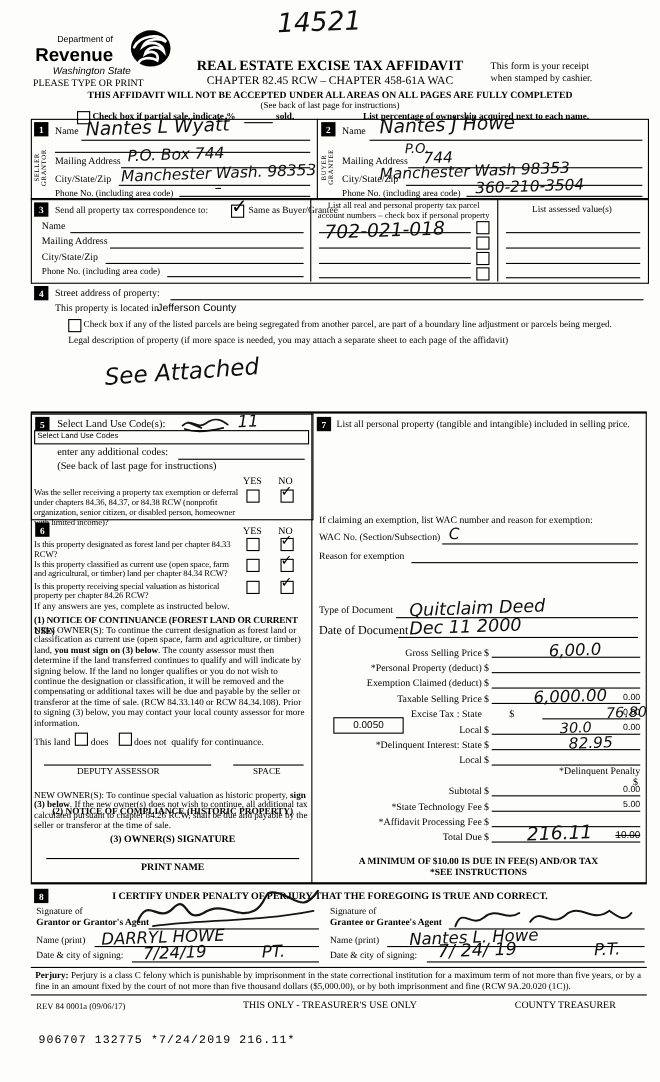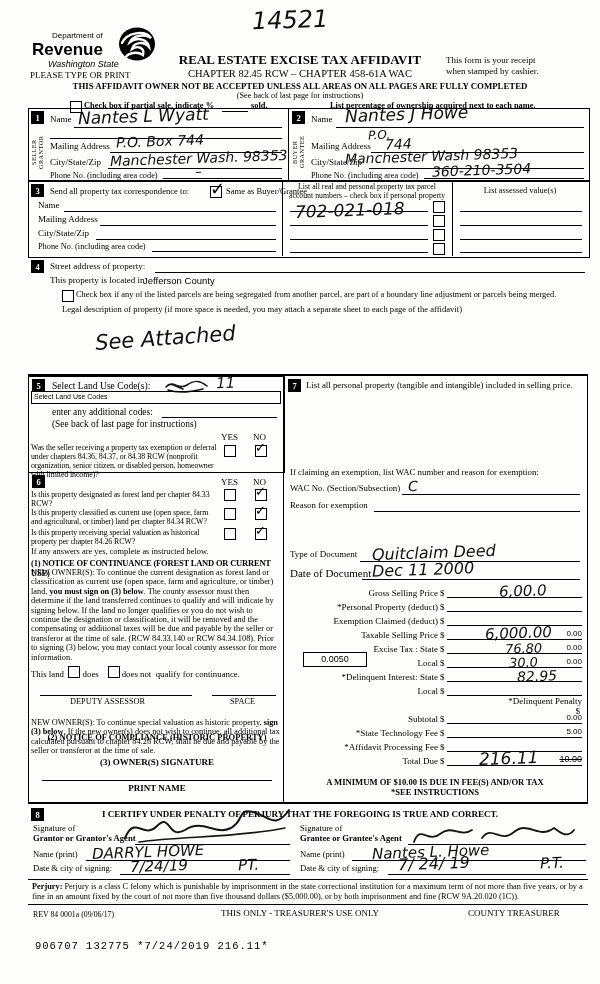--- a/index.html
+++ b/index.html
@@ -46,21 +46,21 @@
     </svg>
   </div>
   <div class="abs sans b" style="left:32px;top:40px;font-size:17px;">Revenue</div>
   <div class="abs sans" style="left:48px;top:59px;font-size:9px;font-style:italic;">Washington State</div>
 
   <div class="abs b ctr" style="left:120px;top:52px;width:360px;font-size:13px;">REAL ESTATE EXCISE TAX AFFIDAVIT</div>
   <div class="abs ctr" style="left:120px;top:68px;width:360px;font-size:10.5px;">CHAPTER 82.45 RCW – CHAPTER 458-61A WAC</div>
   <div class="abs" style="left:446px;top:55px;font-size:9px;">This form is your receipt</div>
   <div class="abs" style="left:446px;top:66px;font-size:9px;">when stamped by cashier.</div>
   <div class="abs" style="left:30px;top:70px;font-size:9px;">PLEASE TYPE OR PRINT</div>
-  <div class="abs b ctr" style="left:40px;top:81px;width:520px;font-size:8.8px;">THIS AFFIDAVIT OWNER NOT BE ACCEPTED UNLESS ALL AREAS ON ALL PAGES ARE FULLY COMPLETED</div>
+  <div class="abs b ctr" style="left:40px;top:81px;width:520px;font-size:8.8px;">THIS AFFIDAVIT WILL NOT BE ACCEPTED UNDER ALL AREAS ON ALL PAGES ARE FULLY COMPLETED</div>
   <div class="abs ctr" style="left:200px;top:91px;width:200px;font-size:8.2px;">(See back of last page for instructions)</div>
 
   <div class="cb" style="left:70px;top:101px;"></div>
   <div class="abs b" style="left:84px;top:101px;font-size:8.4px;">Check box if partial sale, indicate %</div>
   <div class="uline" style="left:222px;top:110px;width:26px;"></div>
   <div class="abs b" style="left:251px;top:101px;font-size:8.4px;">sold.</div>
   <div class="abs b" style="left:330px;top:101px;font-size:8.4px;">List percentage of ownership acquired next to each name.</div>
 
   <div class="box" style="left:28px;top:108px;width:560px;height:72px;"></div>
   <div class="vline" style="left:288px;top:108px;height:72px;"></div>
@@ -268,21 +268,21 @@
       </span>
   </div>
   <div class="mrow" style="top:626px;">
     <span class="mlabel">Taxable Selling Price</span>
       <span class="dollar">$</span>
     <span class="mline">
         <span class="mval" style="left:38px;font-size:15px;">6,000.00</span>
         <span class="printed">0.00</span>
       </span>
   </div>
-  <div class="mrow" style="top:640px;">
+  <div class="mrow" style="top:640px;gap:23px;">
     <span class="mlabel">Excise Tax : State</span>
       <span class="dollar">$</span>
     <span class="mline">
         <span class="mval" style="left:58px;">76.80</span>
         <span class="printed">0.00</span>
       </span>
   </div>
   <div class="mrow" style="top:654px;">
     <span class="mlabel">Local</span>
       <span class="dollar">$</span>

